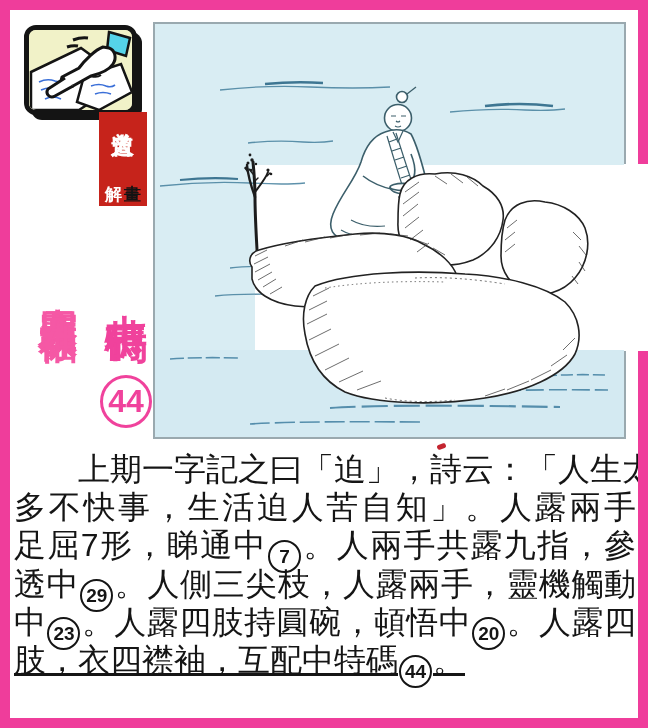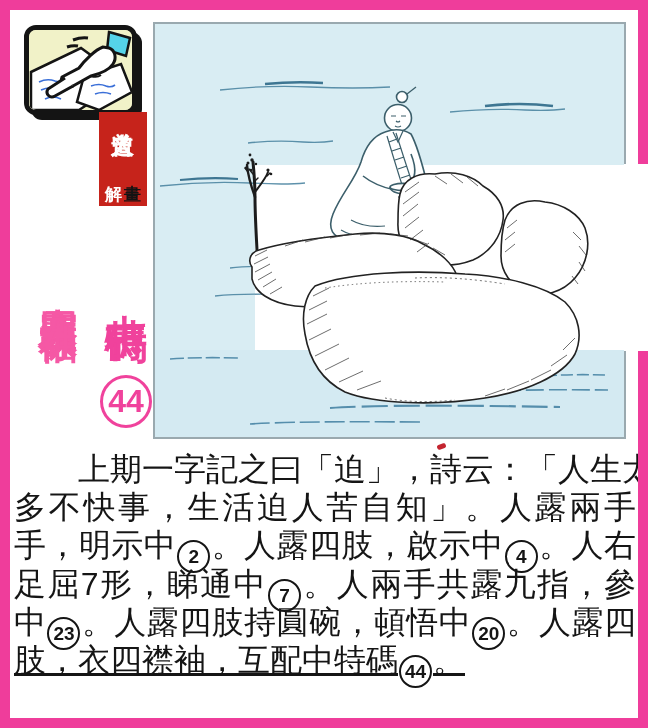--- a/index.html
+++ b/index.html
@@ -225,19 +225,19 @@
     </svg>
   </div>
 
   <div class="border-gap"></div>
 
   <div class="print-speck"></div>
 
   <div class="analysis">
       <div class="line">　　上期一字記之曰「迫」，詩云：「人生太</div>
       <div class="line">多不快事，生活迫人苦自知」。人露兩手</div>
-      <div class="line">手，明示中<span class="circled">2</span>。人露四肢，啟示中<span class="circled">4</span>。人右</div>
       <div class="line">足屈7形，睇通中<span class="circled">7</span>。人兩手共露九指，參</div>
+      <div class="line">透中<span class="circled">29</span>。人側三尖枝，人露兩手，靈機觸動</div>
       <div class="line">中<span class="circled">23</span>。人露四肢持圓碗，頓悟中<span class="circled">20</span>。人露四</div>
       <div class="line">肢，衣四襟袖，互配中特碼<span class="circled">44</span>。</div>
     </div>
 
 </div>
 
 </body></html>

